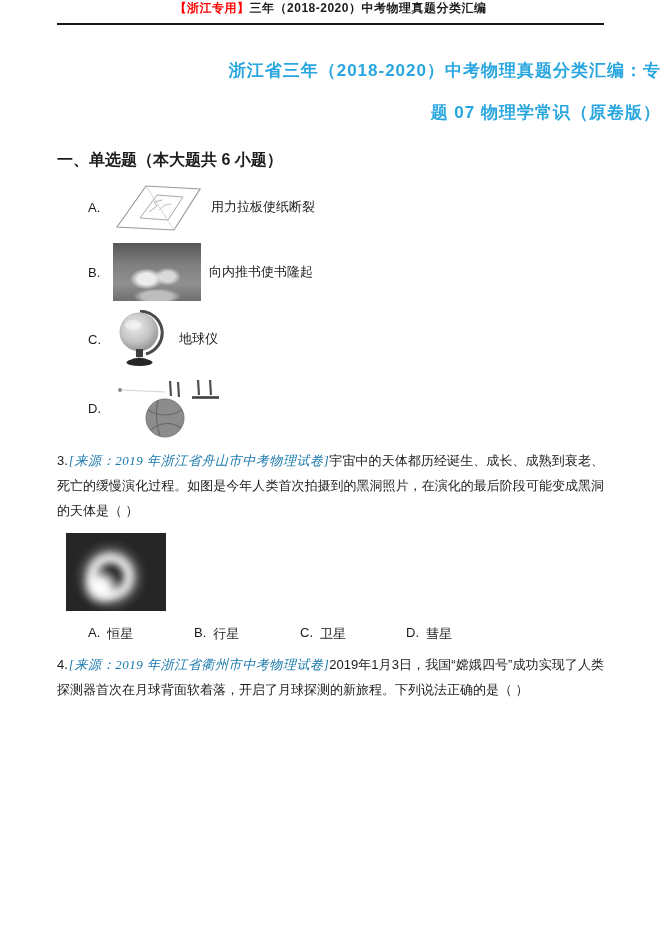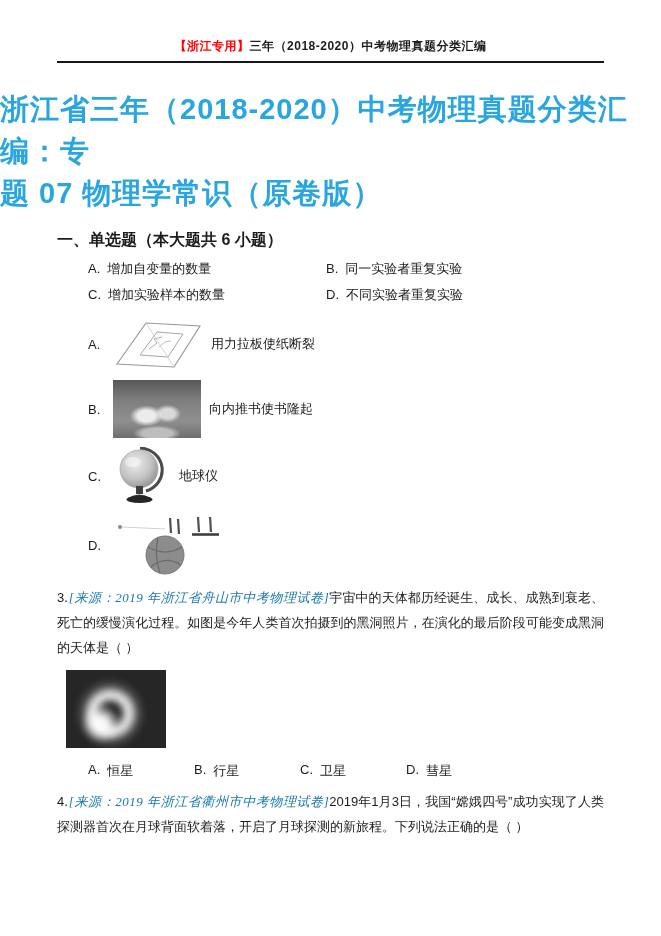--- a/index.html
+++ b/index.html
@@ -3,24 +3,24 @@
 <meta charset="utf-8">
 <style>
   :root{
     --blue:#29a6df; --src:#1878ac; --red:#ff0000; --text:#1c1c1c;
   }
   html,body{margin:0;padding:0;background:#fff;}
   .page{
     position:relative;width:661px;height:936px;overflow:hidden;background:#fff;
     font-family:"Liberation Sans","DejaVu Sans",sans-serif;color:var(--text);
   }
-  .header{padding-top:38px;text-align:center;font-size:12px;font-weight:700;letter-spacing:.5px;}
+  .header{text-align:center;font-size:12px;font-weight:700;letter-spacing:.5px;}
   .header .htag{color:var(--red);}
   .rule{margin:6px 57px 0 57px;border-bottom:2px solid #161616;}
-  .title{margin-top:25px;text-align:left;font-weight:700;font-size:29px;line-height:42px;color:var(--blue);letter-spacing:1px;}
+  .title{margin-top:25px;text-align:right;font-weight:700;font-size:17px;line-height:42px;color:var(--blue);letter-spacing:1px;}
   .sechead{margin:16px 57px 0 57px;font-size:16px;font-weight:700;}
   .qpara{margin:9px 57px 0 57px;font-size:13px;line-height:25px;text-align:justify;}
   .qnum{margin-right:1px;}
   .src{color:var(--src);font-family:"Liberation Serif","DejaVu Serif",serif;font-style:italic;letter-spacing:.5px;}
   .optgrid{margin:5px 57px 0 57px;padding-left:31px;display:grid;grid-template-columns:238px 1fr;font-size:13px;line-height:26px;}
   .olabel{display:inline-block;margin-right:7px;}
   .imgopts{margin:6px 57px 0 57px;}
   .imgopt{display:flex;align-items:center;margin-top:9px;font-size:13px;}
   .imgopt .olabel{margin-left:31px;width:16px;flex:none;}
   .figwrap{margin:0 8px 0 2px;flex:none;display:flex;align-items:center;justify-content:center;}
@@ -47,26 +47,20 @@
   </div>
   <div class="rule"></div>
 
   <div class="title">
     <div>浙江省三年（2018-2020）中考物理真题分类汇编：专</div>
     <div>题 07 物理学常识（原卷版）</div>
   </div>
 
   <div class="sechead">一、单选题（本大题共 6 小题）</div>
 
-  <div class="optgrid">
-    <div><span class="olabel">A.</span><span>增加自变量的数量</span></div>
-    <div><span class="olabel">B.</span><span>同一实验者重复实验</span></div>
-    <div><span class="olabel">C.</span><span>增加实验样本的数量</span></div>
-    <div><span class="olabel">D.</span><span>不同实验者重复实验</span></div>
-  </div>
 
   <div class="imgopts">
 
     <div class="imgopt">
       <span class="olabel">A.</span>
       <span class="figwrap">
         <svg width="90" height="54" viewBox="0 0 90 54">
           <polygon points="4,47 33,6 87,9 61,50" fill="#ffffff" stroke="#9a9a9a" stroke-width="1.2"></polygon>
           <polygon points="27,38 44,15 70,17 55,40" fill="#fdfdfd" stroke="#a8a8a8" stroke-width="1"></polygon>
           <polyline points="36,32 44,26 41,22 49,20" fill="none" stroke="#9e9e9e" stroke-width="0.8"></polyline>

